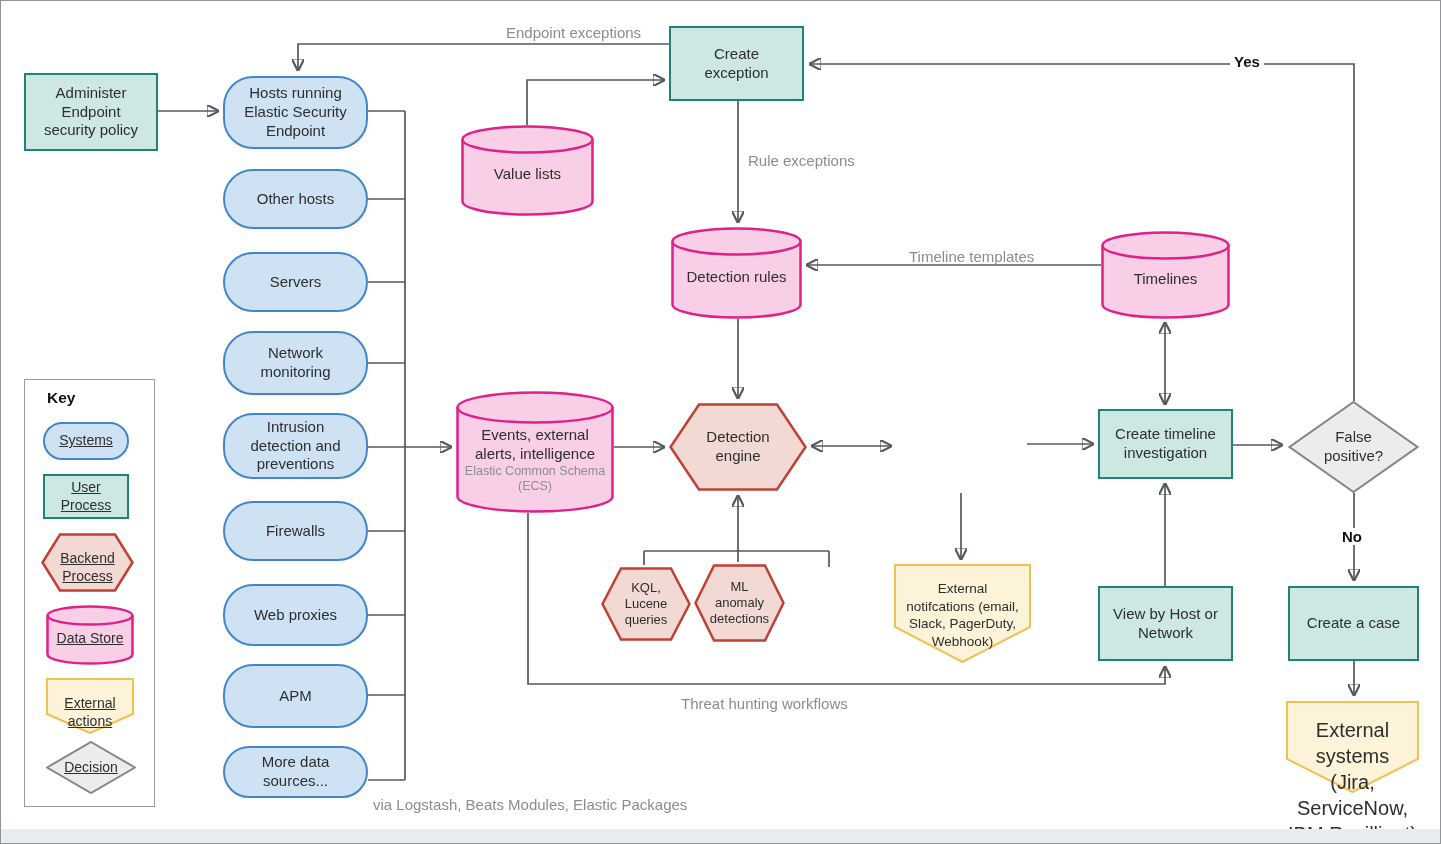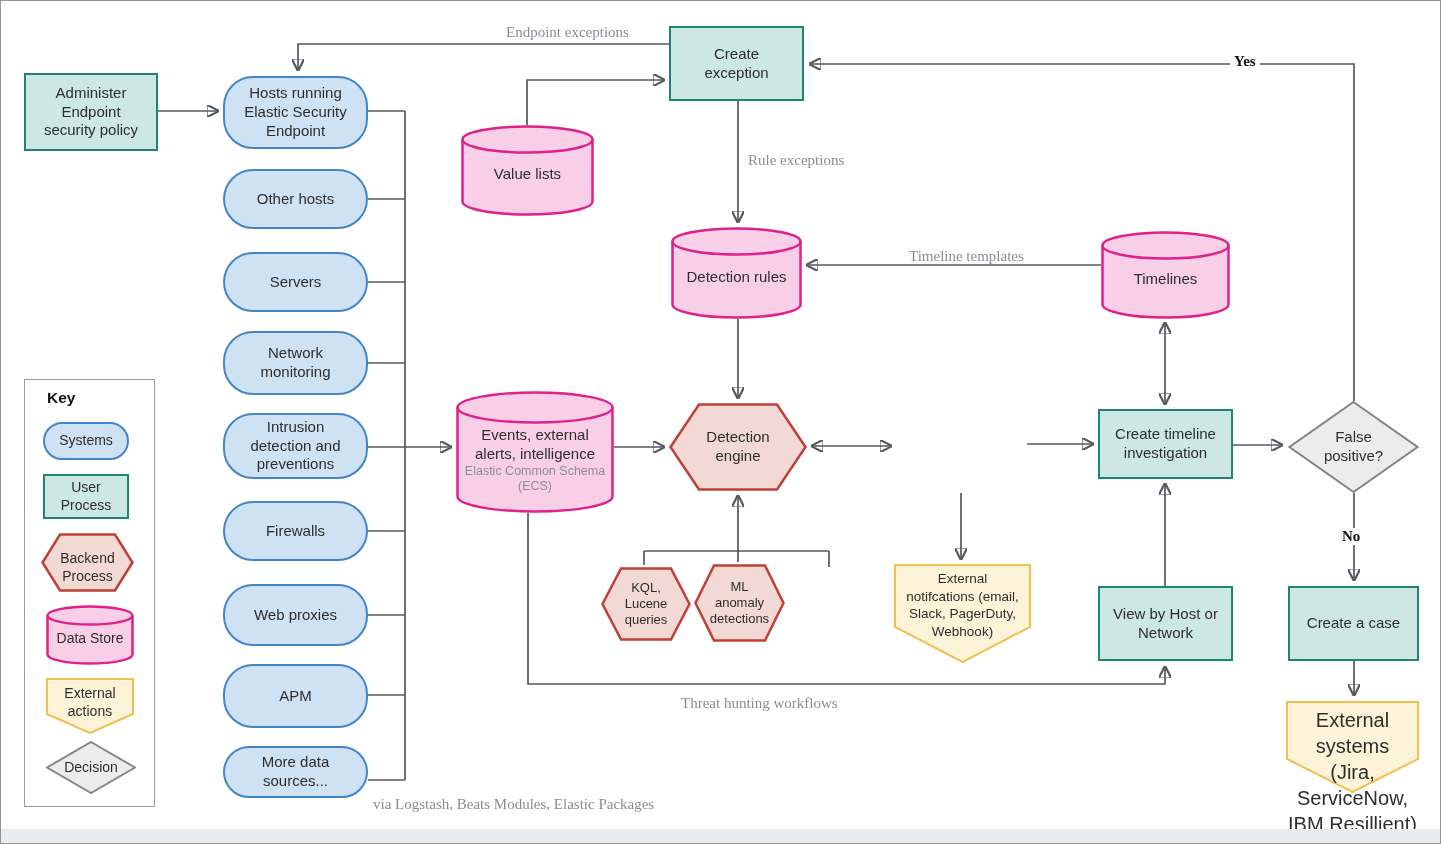--- a/index.html
+++ b/index.html
@@ -18,25 +18,25 @@
   .shape svg { position:absolute; left:0; top:0; }
   .cyl-fill  { fill:#f8cfe6; stroke:#e0218a; stroke-width:2.5; }
   .cyl-arc   { fill:none;    stroke:#e0218a; stroke-width:2.5; }
   .hex-fill  { fill:#f2d9d3; stroke:#bf4036; stroke-width:2.5; }
   .pent-fill { fill:#fdf3d9; stroke:#f0c050; stroke-width:2; }
   .dia-fill  { fill:#ececec; stroke:#858585; stroke-width:2; }
   .cyl .lbl, .cyl .lblwrap { padding-top:8px; }
   .lblwrap { position:relative; z-index:1; display:flex; flex-direction:column; align-items:center; }
   .hex-sm .lbl { font-size:13px; line-height:1.22; }
   .pent { align-items:flex-start; }
-  .pent .lbl { padding-top:6px; font-size:13.5px; line-height:1.3; }
-  .sm .lbl { font-size:14px; }
+  .pent .lbl { padding-top:16px; font-size:13.5px; line-height:1.3; }
+  .sm .lbl { font-size:14px;text-decoration:underline; }
   .keypanel { position:absolute; z-index:2; border:1px solid #9a9a9a; background:#fff; box-sizing:border-box; }
   .keytitle { position:absolute; z-index:3; font-size:15.5px; font-weight:bold; color:#111; }
-  .elabel { position:absolute; z-index:3; font-size:15px; color:#8b8b94; white-space:nowrap;font-family:Liberation Serif, serif; }
+  .elabel { position:absolute; z-index:3; font-size:15px; color:#8b8b94; white-space:nowrap; }
   .yn { font-weight:bold; color:#111; background:#fff; padding:0 4px; }
   .bottom-strip { position:absolute; z-index:4; left:0; right:0; bottom:0; height:14px; background:#e9ebef; }
 </style>
 </head>
 <body>
 
 <div class="page">
 
   <svg class="wires" viewBox="0 0 1441 844">
     <defs>

